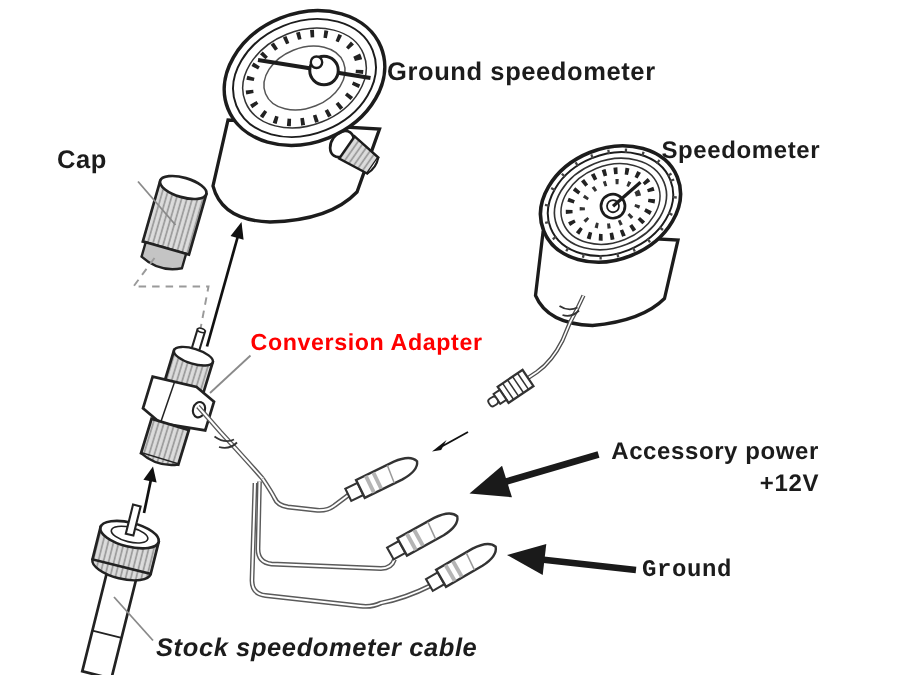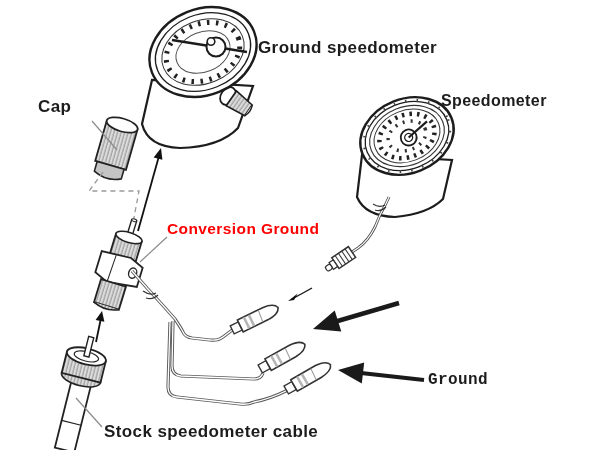--- a/index.html
+++ b/index.html
@@ -210,21 +210,23 @@
     <polygon points="338,370 361.8,383.4 364.2,362.6" fill="#1a1a1a"></polygon>
   </g>
 </svg>
 
 <div class="lbl" style="left:258px;top:37px;">Ground speedometer</div>
 
 <div class="lbl" style="left:38px;top:96px;">Cap</div>
 
 <div class="lbl small" style="left:441px;top:91px;text-align:center;">Speedometer</div>
 
-<div class="lbl red" style="left:167px;top:219px;">Conversion Ground</div>
-
-
+<div class="lbl red" style="left:167px;top:219px;">Conversion Adapter</div>
+
+
+<div class="lbl small right" style="left:398px;top:292px;width:148px;">Accessory power
++12V</div>
 
 <div class="lbl small" style="left:428px;top:370px;font-family:Liberation Mono, monospace;">Ground</div>
 
-<div class="lbl" style="left:104px;top:421px;">Stock speedometer cable</div>
+<div class="lbl" style="left:104px;top:421px;font-style:italic;">Stock speedometer cable</div>
 
 </div>
 
 </body></html>

